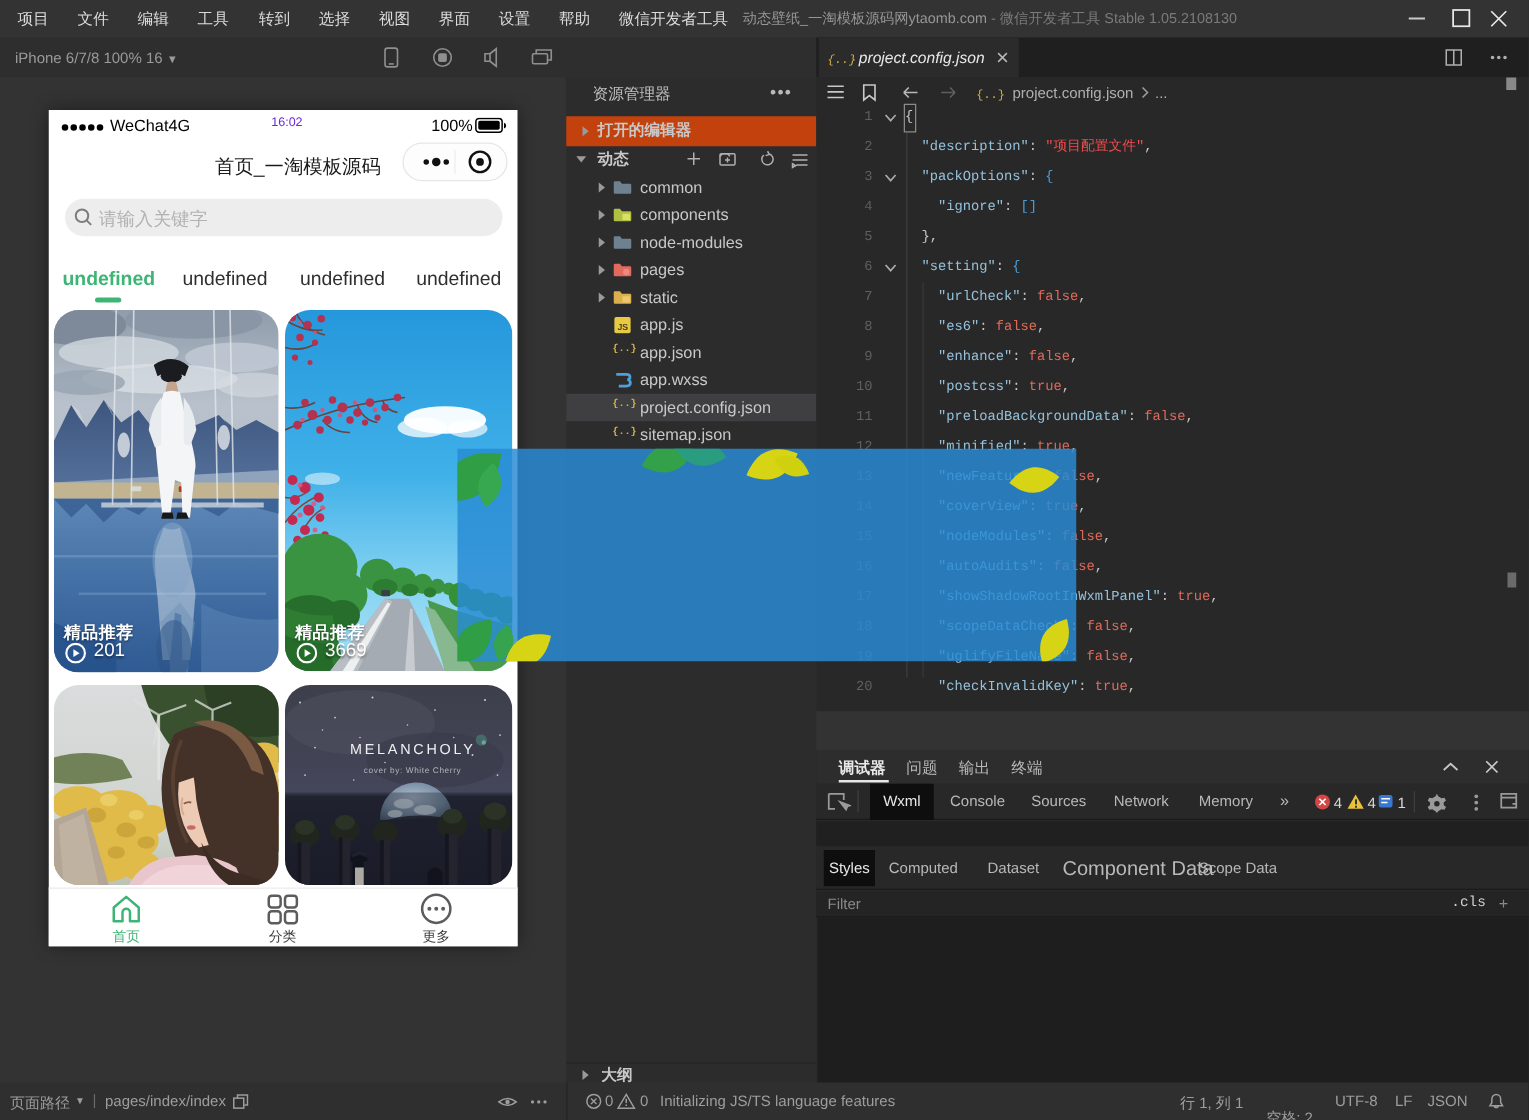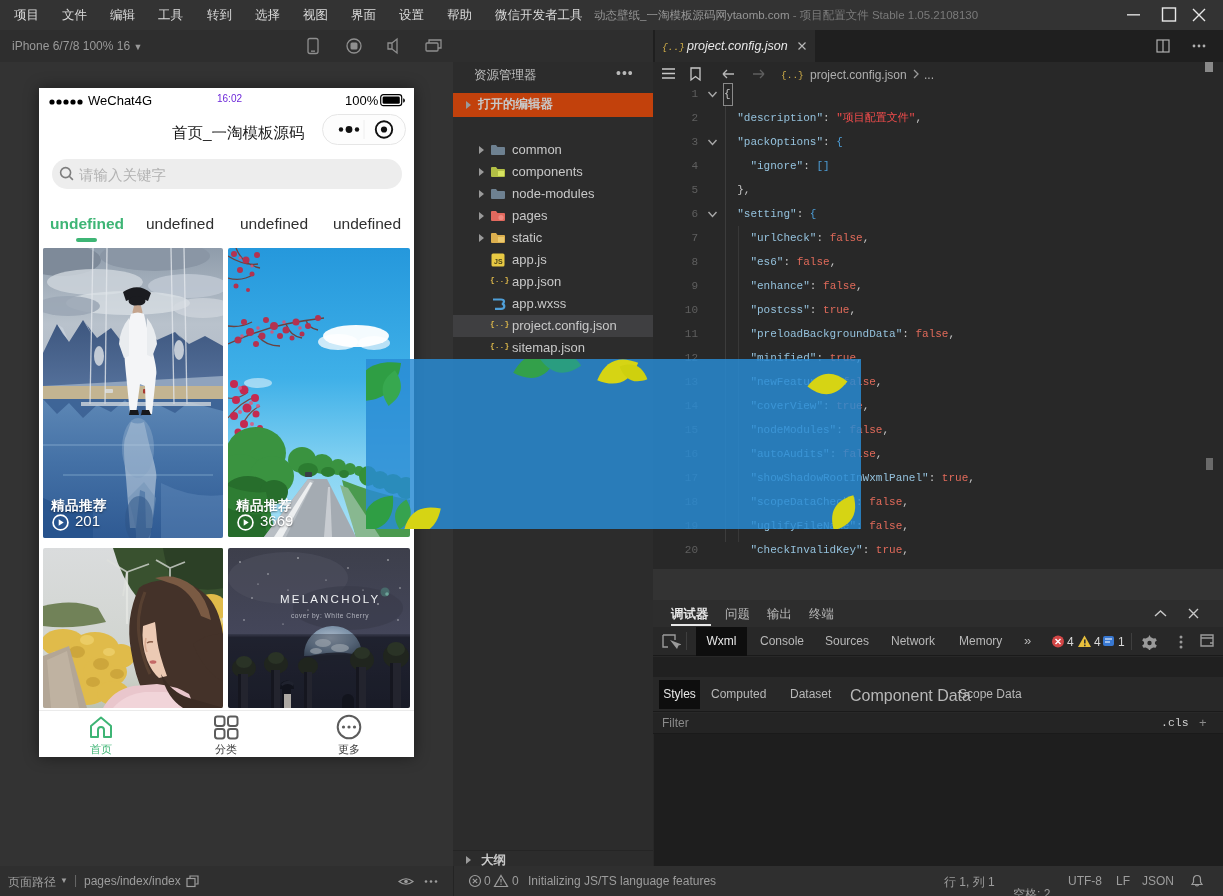--- a/index.html
+++ b/index.html
@@ -16,21 +16,21 @@
 
 #sim { left:0; top:62px; width:453px; height:804px; background:#333333; }
 #sidebar { left:453px; top:62px; width:200px; height:804px; background:#2c2c2c; color:#cccccc; font-size:13px; }
 #editor { left:653px; top:62px; width:570px; height:507px; background:#282828; }
 #debugpanel { left:653px; top:569px; width:570px; height:297px; background:#282828;margin-top:31px; }
 #statusbar { left:0; top:866px; width:1223px; height:30px; background:#2f2f2f; color:#9d9d9d; font-size:12px; }
 
 #phone { position:absolute; left:39px; top:26px; width:375px; height:669px; background:#ffffff; box-shadow:0 0 14px rgba(0,0,0,0.45); }
 .ph { position:absolute; }
 
-.card { position:absolute; border-radius:2px; overflow:hidden; }
+.card { position:absolute; border-radius:20px; overflow:hidden; }
 .cardlabel { position:absolute; left:8px; color:#fff; font-weight:bold; font-size:13.5px; letter-spacing:0.5px; text-shadow:0 1px 2px rgba(0,0,0,.5); }
 .cardcount { position:absolute; color:#fff; font-size:15px; text-shadow:0 1px 2px rgba(0,0,0,.5); }
 
 .cl { position:absolute; left:0; width:570px; height:24px; font-family:"Liberation Mono", monospace; font-size:11px; line-height:24px; white-space:pre; color:#c8c8c8; }
 .lnum { position:absolute; width:45px; text-align:right; color:#5f5f5f; font-family:"Liberation Mono", monospace; font-size:11px; line-height:24px; }
 .k { color:#94c1dc; } 
 .b { color:#e06a5a; } 
 .s { color:#f14c4c; } 
 .pb { color:#4d9dd6; } 
 .pw { color:#c8c8c8; }
@@ -52,21 +52,21 @@
   <span class="menu" style="left:62px">文件</span>
   <span class="menu" style="left:110px">编辑</span>
   <span class="menu" style="left:158px">工具</span>
   <span class="menu" style="left:207px">转到</span>
   <span class="menu" style="left:255px">选择</span>
   <span class="menu" style="left:303px">视图</span>
   <span class="menu" style="left:351px">界面</span>
   <span class="menu" style="left:399px">设置</span>
   <span class="menu" style="left:447px">帮助</span>
   <span class="menu" style="left:495px">微信开发者工具</span>
-  <span class="title" style="left:594px;font-size:11.5px">动态壁纸_一淘模板源码网ytaomb.com <span style="color:#7a7a7a">- 项目配置文件 Stable 1.05.2108130</span></span>
+  <span class="title" style="left:594px;font-size:11.5px">动态壁纸_一淘模板源码网ytaomb.com <span style="color:#7a7a7a">- 微信开发者工具 Stable 1.05.2108130</span></span>
   <svg class="abs" style="left:1124px;top:0" width="99" height="30" viewBox="0 0 99 30">
     <rect x="3" y="14" width="13" height="1.6" fill="#c9c9c9"></rect>
     <rect x="38.5" y="8" width="13" height="13" fill="none" stroke="#e8e8e8" stroke-width="1.4"></rect>
     <path d="M69 9 L81 21 M81 9 L69 21" stroke="#e8e8e8" stroke-width="1.4"></path>
   </svg>
 </div>
 <div id="toolbar" class="abs">
   <span class="abs" style="left:12px;top:0;height:32px;line-height:32px;color:#9a9a9a;font-size:12px">iPhone 6/7/8 100% 16 <span style="font-size:9px">▼</span></span>
   <svg class="abs" style="left:300px;top:4px" width="150" height="24" viewBox="0 0 150 24">
     <rect x="8" y="4.5" width="10" height="15" rx="2" fill="none" stroke="#8f8f8f" stroke-width="1.3"></rect>
@@ -519,20 +519,34 @@
   </svg>
   <span class="ph" style="left:299px;top:654px;font-size:11px;color:#3a3a3a">更多</span>
 </div>
 </div>
 <div id="sidebar" class="abs">
   <div class="abs" style="left:21px;top:5px;width:170px;height:20px;color:#c0c0c0;font-size:12.5px">资源管理器</div>
   <div class="abs" style="left:163px;top:3px;color:#b8b8b8;font-size:14px;letter-spacing:1px">•••</div>
   <div class="abs" style="left:0;top:31px;width:200px;height:24px;background:#c2410c">
     <span class="abs" style="left:13px;top:8px;width:0;height:0;border-left:5px solid #9a9a9a;border-top:4px solid transparent;border-bottom:4px solid transparent"></span>
     <span class="abs" style="left:25px;top:3px;font-weight:bold;font-size:12.5px;color:#c8c8c8">打开的编辑器</span>
+  </div>
+  <div class="abs" style="left:0;top:55px;width:200px;height:22px">
+    <span class="abs" style="left:8px;top:8px;width:0;height:0;border-top:5px solid #9a9a9a;border-left:4px solid transparent;border-right:4px solid transparent"></span>
+    <span class="abs" style="left:25px;top:2px;font-weight:bold;font-size:12.5px;color:#c8c8c8">动态</span>
+    <svg class="abs" style="left:96px;top:3px" width="104" height="16" viewBox="0 0 104 16">
+      <g stroke="#b0b0b0" stroke-width="1.2" fill="none">
+        <path d="M6 2 v10 M1 7 h10"></path>
+        <rect x="27" y="3" width="12" height="9" rx="1"></rect>
+          <path d="M27 5 l2 -2 h4 l2 2"></path>
+          <path d="M33 6 v4 M31 8 h4"></path>
+        <path d="M62 4 a4.5 4.5 0 1 0 4 -1 M65 1 l1.5 2.5 l-3 1"></path>
+        <path d="M85 4 h12 M85 8 h12 M88 12 h9 M85 11 l2.5 1.5 l-2.5 1.5 z"></path>
+      </g>
+    </svg>
   </div>
   <div id="tree">
     <div class="trow" style="top:77px">
         <span class="tarr"></span>
         <svg class="ticon" viewBox="0 0 16 14">
           <path d="M1 3 a1 1 0 0 1 1 -1 h4 l1.5 2 H14 a1 1 0 0 1 1 1 v6 a1 1 0 0 1 -1 1 H2 a1 1 0 0 1 -1 -1 z" fill="#6e8191"></path>
         </svg>
         <span class="tname">common</span>
       </div>
     <div class="trow" style="top:99px">

